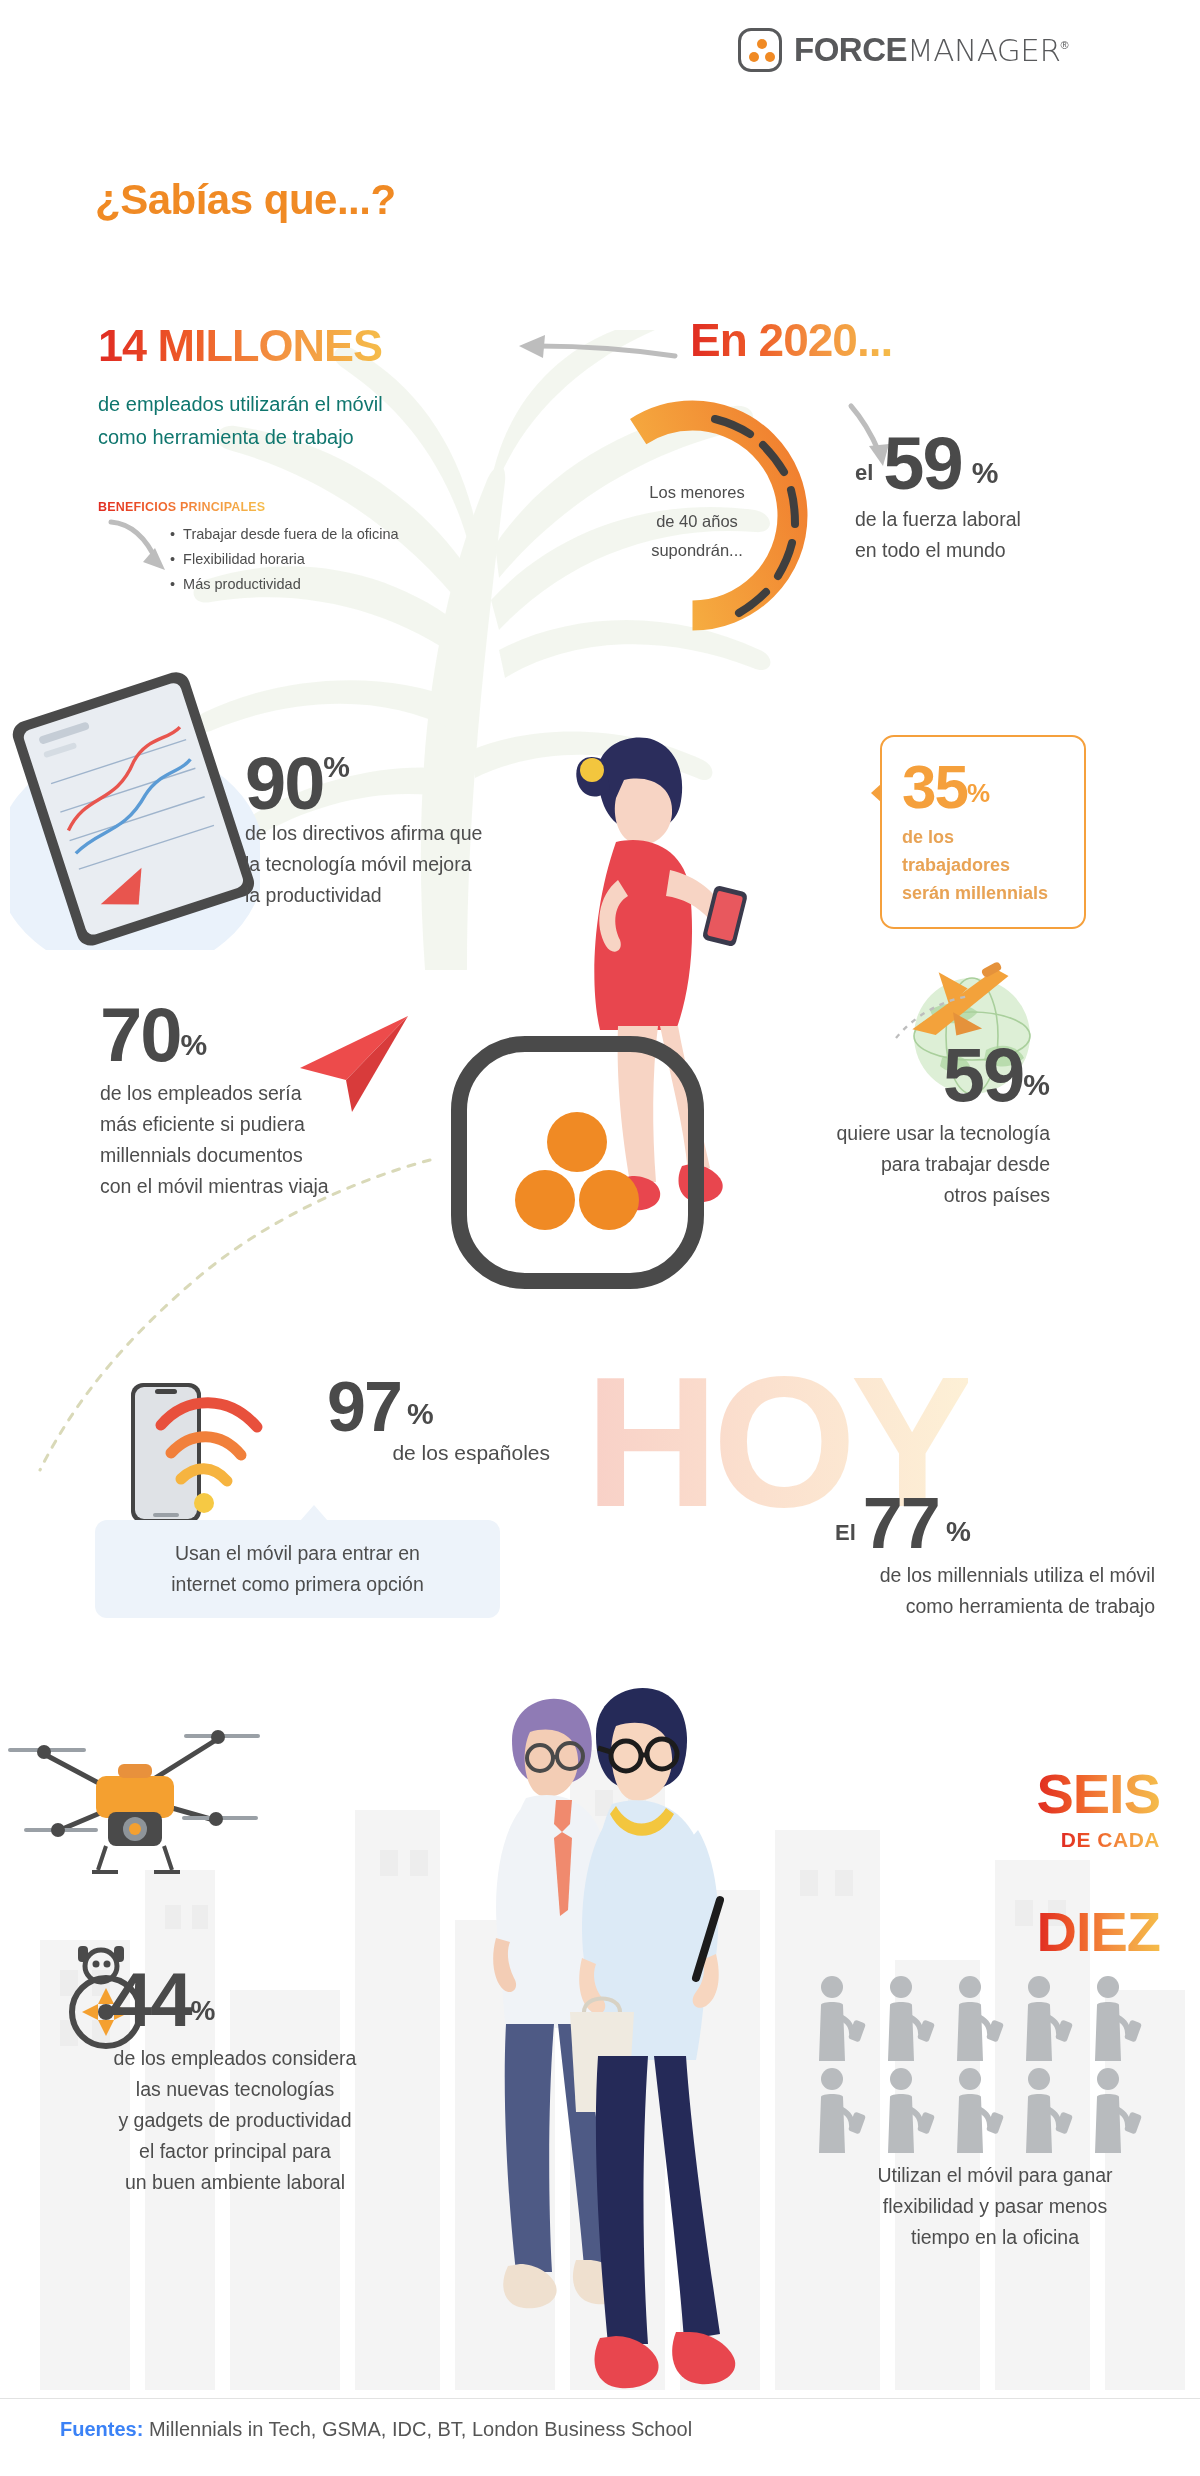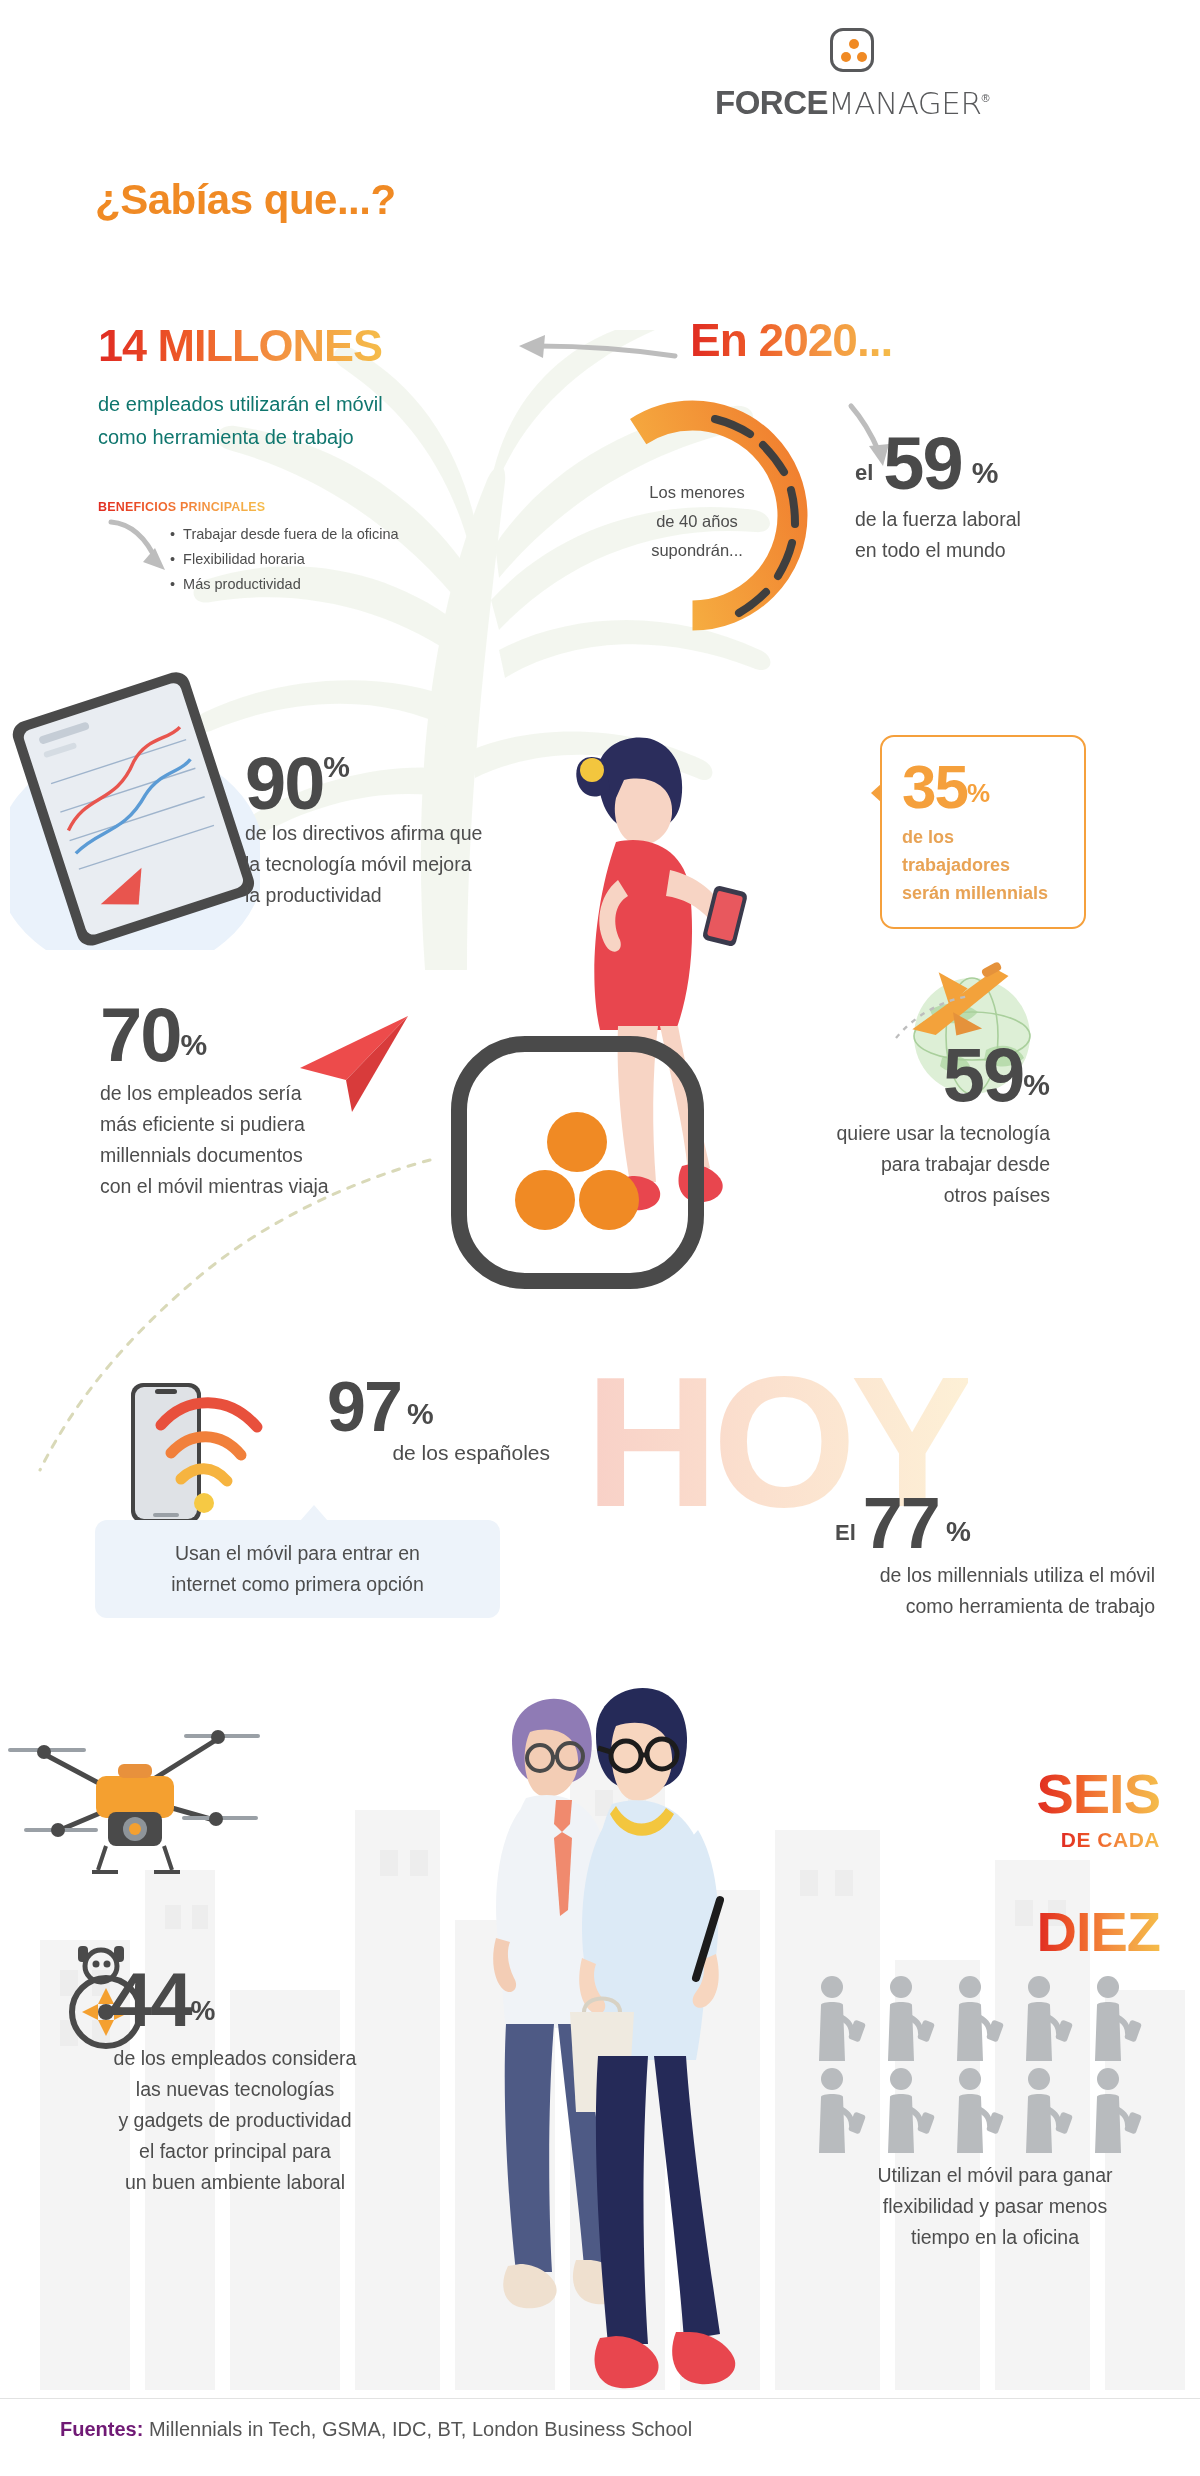--- a/index.html
+++ b/index.html
@@ -19,21 +19,21 @@
     display:inline-block;
   }
   .grad-soft {
     background-image:linear-gradient(90deg,#F8D0C7 0%,#FBE0CE 45%,#FDF0D6 100%);
     -webkit-background-clip:text; background-clip:text;
     color:transparent; -webkit-text-fill-color:transparent;
     display:inline-block;
   }
 
   
-  #logo { left:715px; top:28px; display:flex; align-items:center; gap:12px;flex-direction:column; }
+  #logo { left:738px; top:28px; display:flex; align-items:center; gap:12px; }
   #logo .mark {
     width:44px; height:44px; border:3px solid #58595B; border-radius:13px;
     position:relative;
   }
   #logo .mark i {
     position:absolute; width:10px; height:10px; border-radius:50%;
     background:#F08A24; display:block;
   }
   #logo .mark i:nth-child(1){ left:16px; top:8px; }
   #logo .mark i:nth-child(2){ left:8px; top:21px; }
@@ -144,21 +144,21 @@
   #seis .l3 { font-size:56px; font-weight:bold; letter-spacing:-1px; line-height:1.05;margin-top:48px;}
 
   #people { left:815px; top:1975px; width:330px; }
   #people .prow { display:flex; gap:10px; justify-content:space-between; margin-bottom:4px;}
 
   #seis-body { left:830px; top:2160px; width:330px; text-align:center; font-size:19.5px; line-height:31px; color:#4d4d4d;}
 
   
   #footer-rule { left:0px; top:2398px; width:1200px; height:1px; background:#e2e2e2; }
   #footer { left:60px; top:2418px; font-size:20px; color:#555; }
-  #footer b { color:#701a75; }
+  #footer b { color:#3b82f6; }
 
   
   #palm { left:95px; top:330px; width:720px; height:640px; opacity:.55; }
   #city { left:0px; top:1690px; width:1200px; height:700px; }
   #dots-path { left:25px; top:1150px; width:420px; height:330px; }
 </style>
 </head>
 <body>
 
 <svg id="palm" class="abs" viewBox="0 0 720 640">

